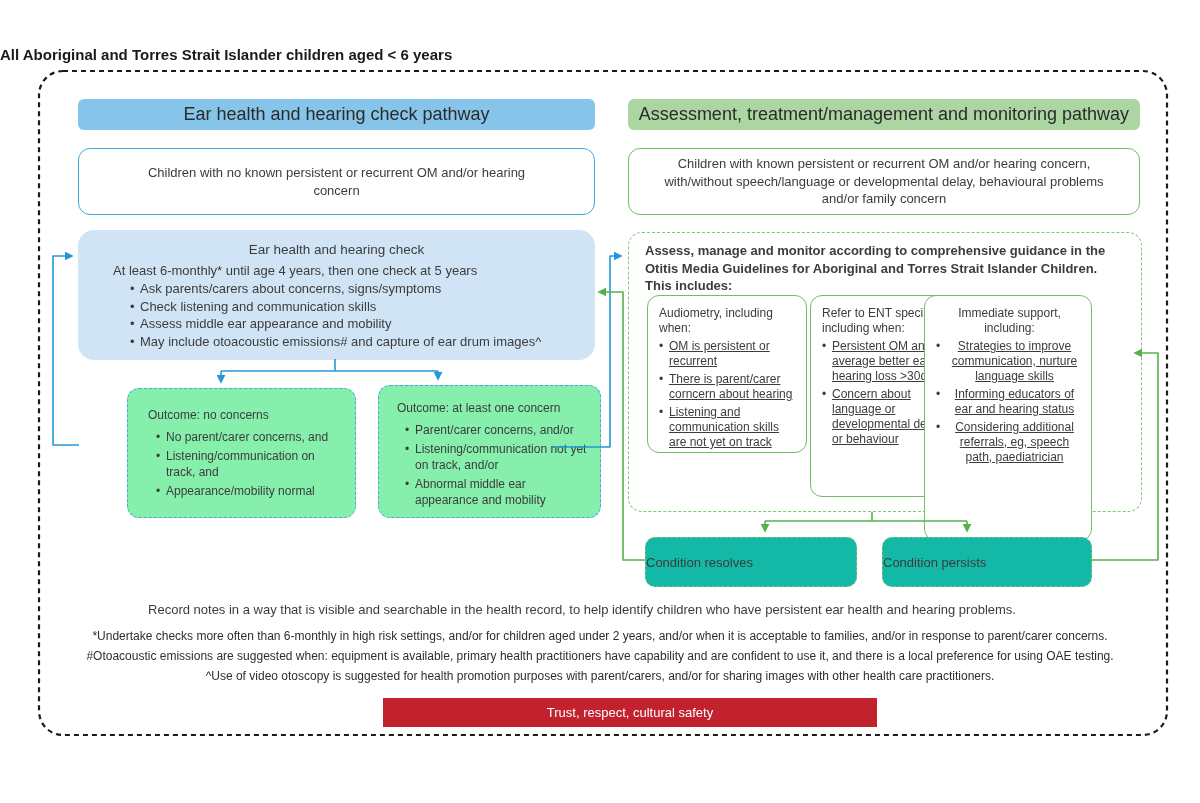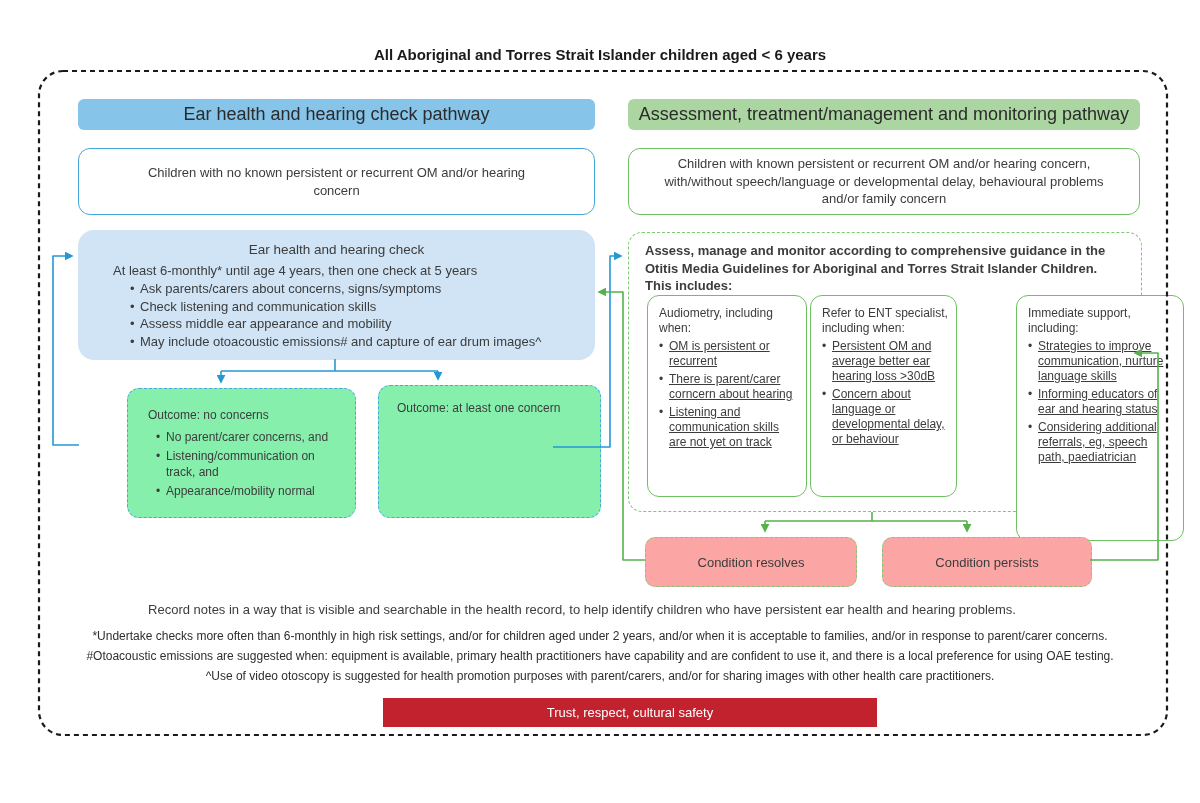--- a/index.html
+++ b/index.html
@@ -7,21 +7,21 @@
     --green-line:#56b14c; --green-header:#abd6a2; --green-border:#6fbf63; --green-dash:#7cc873;
     --red:#c2222e; --ink:#3c3c3c;
   }
   html,body{margin:0;padding:0;background:#fff;}
   .stage{
     position:relative; width:1200px; height:803px; overflow:hidden;
     font-family:"Liberation Sans", sans-serif; color:var(--ink); background:#fff;
   }
   .abs{position:absolute;}
   .page-title{
-    left:0; top:46px; width:1200px; text-align:center;
+    left:0; top:46px; width:1200px; text-align:left;
     font-size:15px; font-weight:bold; color:#1a1a1a;
   }
   .hdr{
     height:31px; border-radius:6px; display:flex; align-items:center; justify-content:center;
     font-size:18px; color:#2b2b2b;
   }
   .hdr-blue{left:78px; top:99px; width:517px; background:var(--blue-header);}
   .hdr-green{left:628px; top:99px; width:512px; background:var(--green-header);}
   .entry{
     background:#fff; border-radius:12px; display:flex; align-items:center; justify-content:center;
@@ -52,28 +52,28 @@
     left:628px; top:232px; width:514px; height:280px;
     border:1.5px dashed var(--green-dash); border-radius:14px; box-sizing:border-box;
   }
   .assess-head{
     padding:9px 16px 0 16px; font-weight:bold; font-size:13px; line-height:1.35;
   }
   .col{
     background:#fff; border:1.5px solid var(--green-border); border-radius:12px;
     box-sizing:border-box; font-size:12px; line-height:1.25; padding:10px 8px 0 11px;
   }
-  .col-a{left:647px; top:295px; width:160px; height:202px;}
+  .col-a{left:647px; top:295px; width:160px; height:158px;}
   .col-b{left:810px; top:295px; width:147px; height:202px;}
-  .col-c{left:1016px; top:295px; width:168px; height:246px;}
+  .col-c{left:924px; top:295px; width:168px; height:246px;text-align:center;}
   .col-head{margin-bottom:3px;}
   .col ul.bullets li{margin-top:3px;text-decoration:underline;}
   .cond{
-    background:#fca5a5; border:1.5px dashed var(--green-dash); border-radius:10px;
-    display:flex; align-items:center; justify-content:center; font-size:13px;
+    background:#14b8a6; border:1.5px dashed var(--green-dash); border-radius:10px;
+    display:flex; align-items:center; font-size:13px;
   }
   .cond-resolves{left:645px; top:537px; width:210px; height:48px;}
   .cond-persists{left:882px; top:537px; width:208px; height:48px;}
   .note-record{left:0; top:602px; width:1164px; text-align:center; font-size:13px;}
   .footnotes{left:0; top:629px; width:1200px; text-align:center; font-size:12px; color:#2e2e2e;}
   .footnotes div{margin-bottom:6px;}
   .banner{
     left:383px; top:698px; width:494px; height:29px; background:var(--red);
     color:#fff; display:flex; align-items:center; justify-content:center; font-size:13px;
   }
@@ -119,20 +119,25 @@
   <div class="abs outcome outcome-1">
     <div class="outcome-head">Outcome: no concerns</div>
     <ul class="bullets">
         <li>No parent/carer concerns, and</li>
         <li>Listening/communication on track, and</li>
         <li>Appearance/mobility normal</li>
       </ul>
   </div>
   <div class="abs outcome outcome-2">
     <div class="outcome-head">Outcome: at least one concern</div>
+    <ul class="bullets">
+        <li>Parent/carer concerns, and/or</li>
+        <li>Listening/communication not yet on track, and/or</li>
+        <li>Abnormal middle ear appearance and mobility</li>
+      </ul>
   </div>
 
   <div class="abs assess-box">
     <div class="assess-head">Assess, manage and monitor according to comprehensive guidance in the Otitis Media Guidelines for Aboriginal and Torres Strait Islander Children. This includes:</div>
   </div>
 
   <div class="abs col col-a">
     <div class="col-head">Audiometry, including when:</div>
     <ul class="bullets">
         <li>OM is persistent or recurrent</li>

